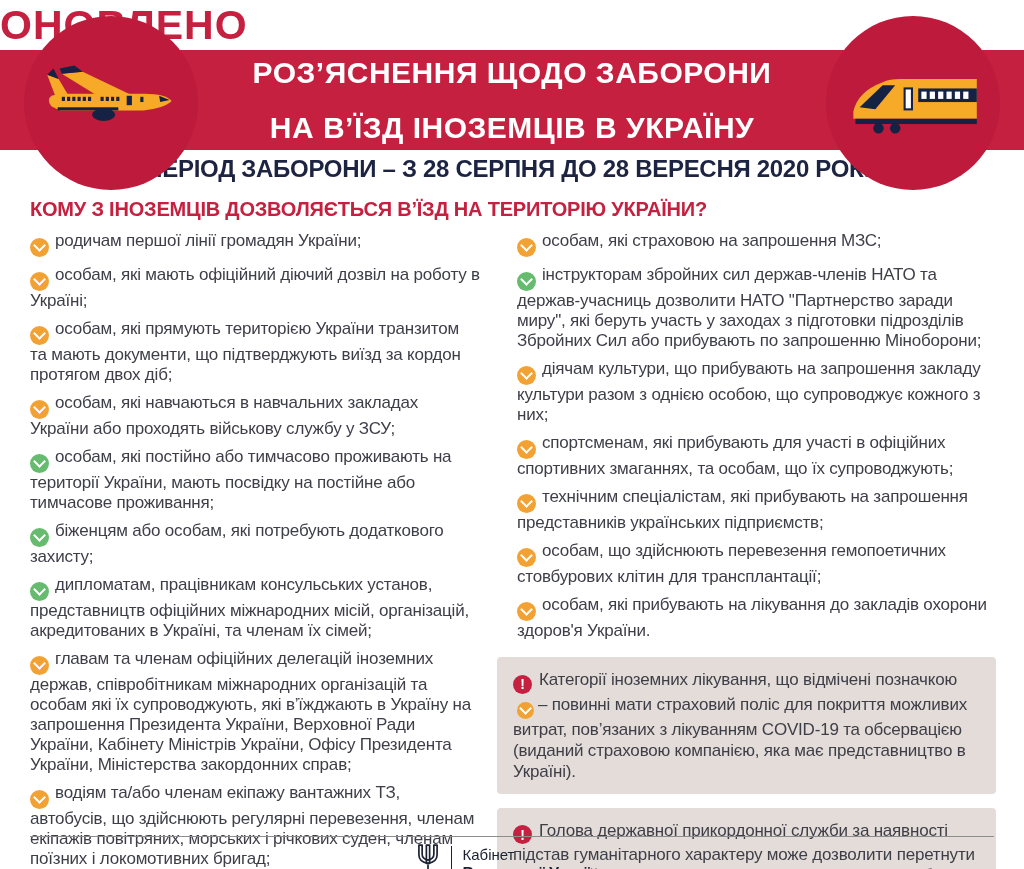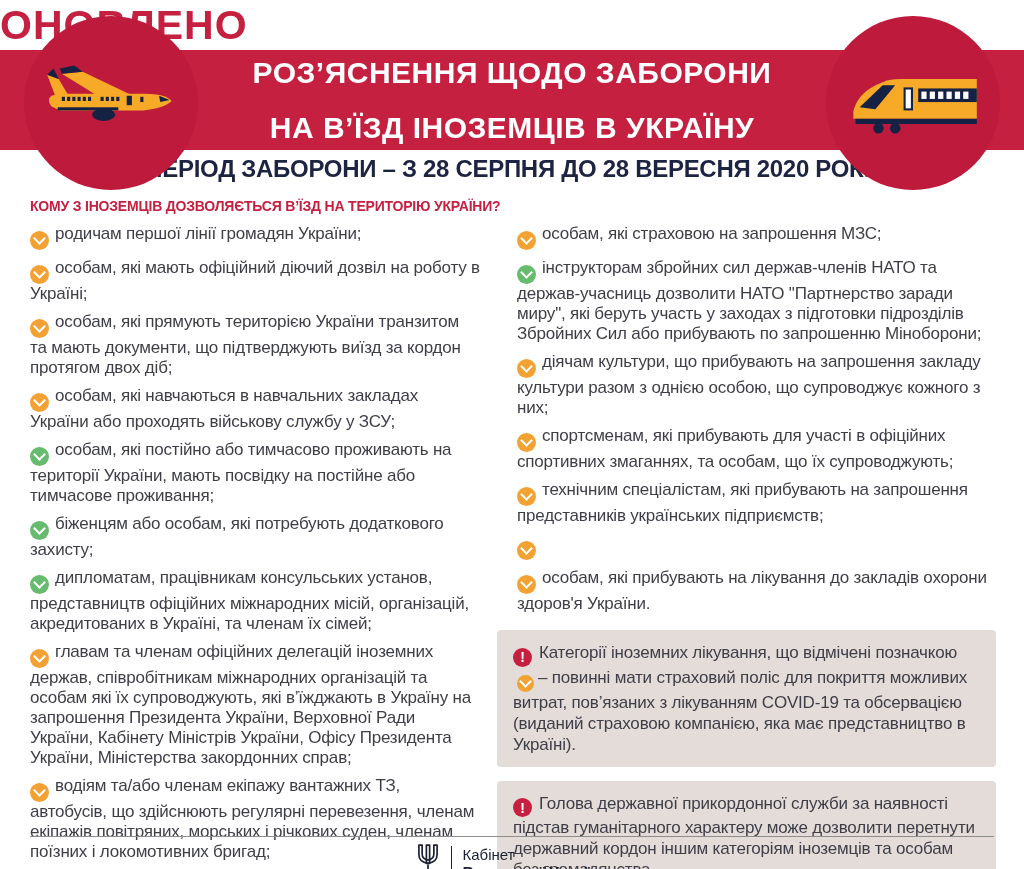--- a/index.html
+++ b/index.html
@@ -24,21 +24,21 @@
   }
   .circle.left{left:24px;}
   .circle.right{left:826px;}
   .circle svg{width:136px;height:74px;}
   .period{
     position:absolute;top:155px;left:0;width:100%;text-align:center;
     color:#1D2442;font-size:24px;font-weight:700;letter-spacing:-0.3px;
   }
   
   .content{position:absolute;top:198px;left:30px;width:966px;}
-  .heading{color:#C5203F;font-size:14px;font-weight:700;margin:0 0 10px;letter-spacing:-0.2px;}
+  .heading{color:#C5203F;font-size:20px;font-weight:700;margin:0 0 10px;letter-spacing:-0.2px;}
   .cols{display:flex;gap:17px;align-items:flex-start;}
   .col-left{width:450px;}
   .col-right{width:499px;}
   .col-right .item{padding-left:20px;}
   .item{margin:0 0 8px;font-size:17px;line-height:20px;color:#3E3E48;letter-spacing:-0.2px;}
   .check{
     display:inline-flex;width:19px;height:19px;border-radius:50%;
     align-items:center;justify-content:center;vertical-align:-4px;margin-right:6px;
   }
   .check.orange{background:#F2A233;}
@@ -163,21 +163,21 @@
           <p class="item"><span class="check orange"></span><span>главам та членам офіційних делегацій іноземних держав, співробітникам міжнародних організацій та особам які їх супроводжують, які в’їжджають в Україну на запрошення Президента України, Верховної Ради України, Кабінету Міністрів України, Офісу Президента України, Міністерства закордонних справ;</span></p>
           <p class="item"><span class="check orange"></span><span>водіям та/або членам екіпажу вантажних ТЗ, автобусів, що здійснюють регулярні перевезення, членам екіпажів повітряних, морських і річкових суден, членам поїзних і локомотивних бригад;</span></p>
         </div>
       <div class="col-right">
         <div>
             <p class="item"><span class="check orange"></span><span>особам, які страховою на запрошення МЗС;</span></p>
             <p class="item"><span class="check green"></span><span>інструкторам збройних сил держав-членів НАТО та держав-учасниць дозволити НАТО "Партнерство заради миру", які беруть участь у заходах з підготовки підрозділів Збройних Сил або прибувають по запрошенню Міноборони;</span></p>
             <p class="item"><span class="check orange"></span><span>діячам культури, що прибувають на запрошення закладу культури разом з однією особою, що супроводжує кожного з них;</span></p>
             <p class="item"><span class="check orange"></span><span>спортсменам, які прибувають для участі в офіційних спортивних змаганнях, та особам, що їх супроводжують;</span></p>
             <p class="item"><span class="check orange"></span><span>технічним спеціалістам, які прибувають на запрошення представників українських підприємств;</span></p>
-            <p class="item"><span class="check orange"></span></p>
+            <p class="item"><span class="check orange"></span><span>особам, що здійснюють перевезення гемопоетичних стовбурових клітин для трансплантації;</span></p>
             <p class="item"><span class="check orange"></span><span>особам, які прибувають на лікування до закладів охорони здоров'я України.</span></p>
           </div>
 
         <div class="note">
           <span class="excl">!</span><span>Категорії іноземних лікування, що відмічені позначкою</span><span class="check orange inline"></span><span>– повинні мати страховий поліс для покриття можливих витрат, пов’язаних з лікуванням COVID-19 та обсервацією (виданий страховою компанією, яка має представництво в Україні).</span>
         </div>
 
         <div class="note">
           <span class="excl">!</span><span>Голова державної прикордонної служби за наявності підстав гуманітарного характеру може дозволити перетнути державний кордон іншим категоріям іноземців та особам без громадянства.</span>
         </div>

